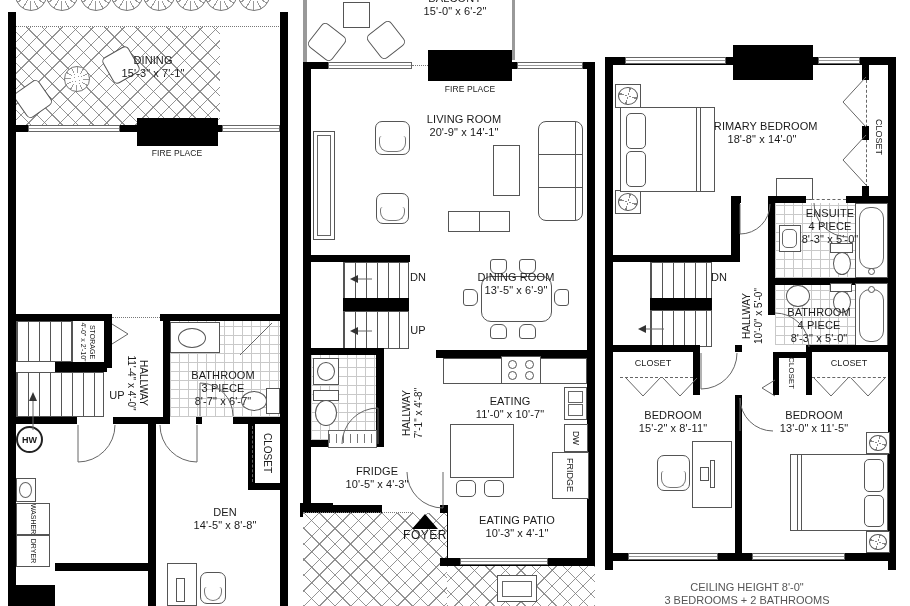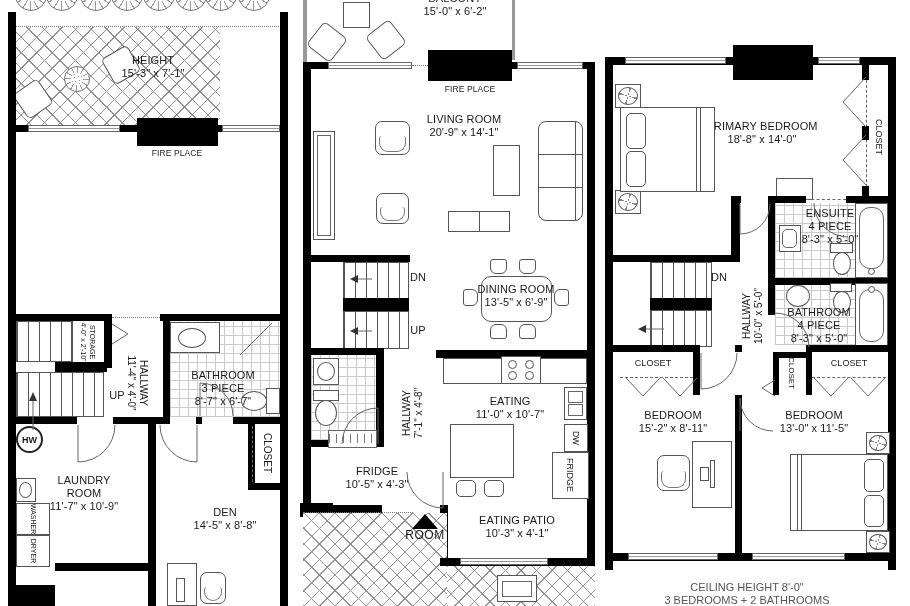--- a/index.html
+++ b/index.html
@@ -76,21 +76,21 @@
   <div class="shrub" style="left:175px;top:-21px;width:32px;height:32px"></div>
   <div class="shrub" style="left:205px;top:-21px;width:32px;height:32px"></div>
   <div class="shrub" style="left:238px;top:-21px;width:32px;height:32px"></div>
 
   <div class="herr" style="left:15px;top:27px;width:205px;height:98px"></div>
   <div class="dot-h" style="left:15px;top:26px;width:268px"></div>
   <div class="shrub" style="left:64px;top:66px;width:26px;height:26px"></div>
   <div class="fur rnd" style="left:18px;top:84px;width:30px;height:30px;transform:rotate(-35deg)"></div>
   <div class="fur rnd" style="left:106px;top:50px;width:30px;height:30px;transform:rotate(150deg)"></div>
   <div class="lbl" style="left:153px;top:54px">
-    <span>HEIGHT</span>
+    <span>DINING</span>
       <span>15'-3" x 7'-1"</span>
   </div>
 
   <div class="w" style="left:8px;top:12px;width:8px;height:594px"></div>
   <div class="w" style="left:280px;top:12px;width:8px;height:594px"></div>
   <div class="w" style="left:8px;top:125px;width:280px;height:7px"></div>
   <div class="win" style="left:28px;top:125px;width:92px"></div>
   <div class="win" style="left:222px;top:125px;width:58px"></div>
   <div class="w" style="left:137px;top:118px;width:81px;height:28px"></div>
   <div class="lbl f85" style="left:177px;top:148px">
@@ -142,24 +142,20 @@
   <div class="fur" style="left:16px;top:478px;width:20px;height:24px"></div>
   <div class="innr oval" style="left:19px;top:482px;width:13px;height:16px"></div>
   <div class="fur" style="left:16px;top:503px;width:34px;height:32px"></div>
   <div class="vcw f7" style="left:33px;top:519px">
       <span>WASHER</span>
     </div>
   <div class="fur" style="left:16px;top:535px;width:34px;height:32px"></div>
   <div class="vcw f7" style="left:33px;top:551px">
       <span>DRYER</span>
     </div>
-  <div class="lbl" style="left:84px;top:474px">
-    <span style="width:70px;white-space:normal;margin:0 auto">LAUNDRY ROOM</span>
-    <span>11'-7" x 10'-9"</span>
-  </div>
   <div class="w" style="left:55px;top:563px;width:101px;height:8px"></div>
   <div class="w" style="left:8px;top:585px;width:47px;height:21px"></div>
 
   <div class="w" style="left:248px;top:424px;width:7px;height:60px"></div>
   <div class="w" style="left:248px;top:483px;width:40px;height:7px"></div>
   <div class="dash-v" style="left:252px;top:426px;height:56px"></div>
   <div class="vcw" style="left:267px;top:453px">
       <span>CLOSET</span>
     </div>
   <div class="lbl" style="left:225px;top:506px">
@@ -216,21 +212,21 @@
       <span>UP</span>
     </div>
 
   <div class="fur" style="left:490px;top:259px;width:17px;height:15px;border-radius:3px 3px 6px 6px"></div>
   <div class="fur" style="left:519px;top:259px;width:17px;height:15px;border-radius:3px 3px 6px 6px"></div>
   <div class="fur" style="left:490px;top:324px;width:17px;height:15px;border-radius:6px 6px 3px 3px"></div>
   <div class="fur" style="left:519px;top:324px;width:17px;height:15px;border-radius:6px 6px 3px 3px"></div>
   <div class="fur" style="left:463px;top:289px;width:15px;height:17px;border-radius:3px 6px 6px 3px"></div>
   <div class="fur" style="left:554px;top:289px;width:15px;height:17px;border-radius:6px 3px 3px 6px"></div>
   <div class="fur" style="left:481px;top:276px;width:71px;height:46px;border-radius:10px"></div>
-  <div class="lbl" style="left:516px;top:283px">
+  <div class="lbl" style="left:516px;top:271px">
     <span>DINING ROOM</span>
       <span>13'-5" x 6'-9"</span>
   </div>
 
   <div class="w" style="left:303px;top:348px;width:77px;height:7px"></div>
   <div class="w" style="left:376px;top:348px;width:8px;height:99px"></div>
   <div class="w" style="left:303px;top:440px;width:81px;height:7px"></div>
   <div class="tile" style="left:311px;top:355px;width:65px;height:85px"></div>
   <div class="fur" style="left:313px;top:358px;width:26px;height:27px"></div>
   <div class="fur oval" style="left:317px;top:362px;width:18px;height:19px"></div>
@@ -275,21 +271,21 @@
   <div class="w" style="left:303px;top:505px;width:74px;height:8px"></div>
   <div class="w" style="left:300px;top:503px;width:33px;height:14px"></div>
   <div class="w" style="left:374px;top:505px;width:8px;height:26px"></div>
   <div class="w" style="left:440px;top:505px;width:8px;height:63px"></div>
 
   <div class="herr" style="left:303px;top:513px;width:144px;height:93px"></div>
   <div class="herr" style="left:447px;top:566px;width:148px;height:40px"></div>
   <div class="dot-h" style="left:303px;top:512px;width:110px"></div>
   <div class="tri" style="left:412px;top:514px"></div>
   <div class="lbl f12" style="left:425px;top:529px">
-      <span>ROOM</span>
+      <span>FOYER</span>
     </div>
   <div class="lbl" style="left:517px;top:514px">
     <span>EATING PATIO</span>
       <span>10'-3" x 4'-1"</span>
   </div>
   <div class="w" style="left:440px;top:558px;width:155px;height:8px"></div>
   <div class="win" style="left:460px;top:558px;width:88px"></div>
   <div class="fur" style="left:497px;top:575px;width:40px;height:27px"></div>
   <div class="innr" style="left:502px;top:581px;width:30px;height:16px"></div>
 

